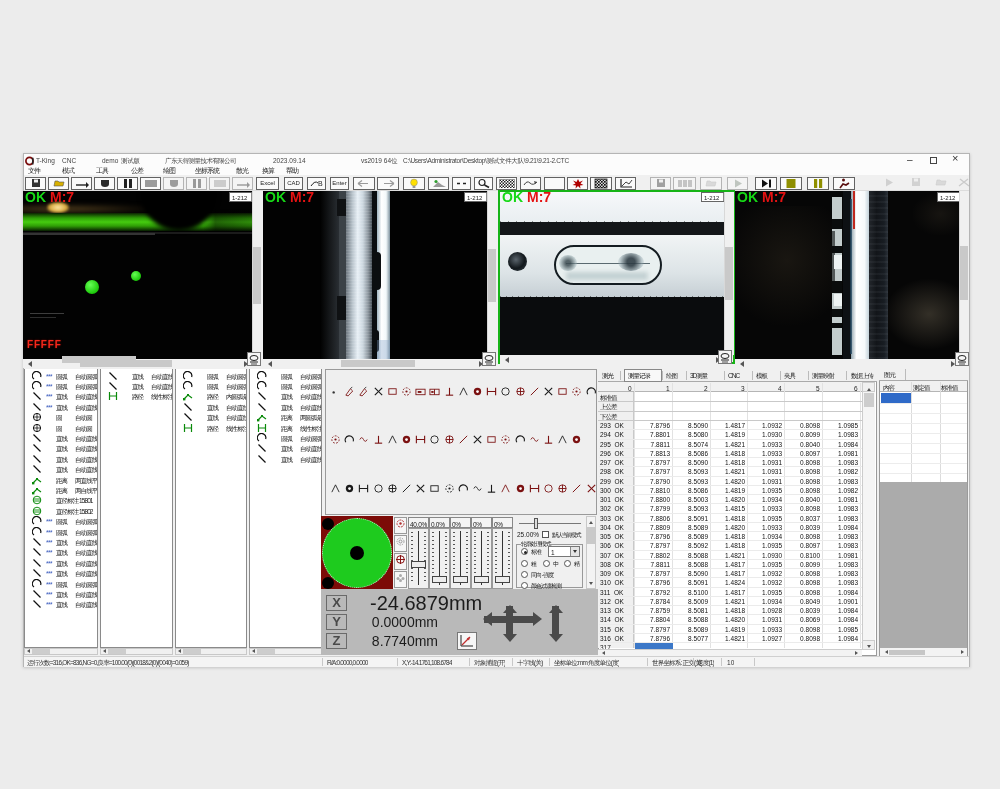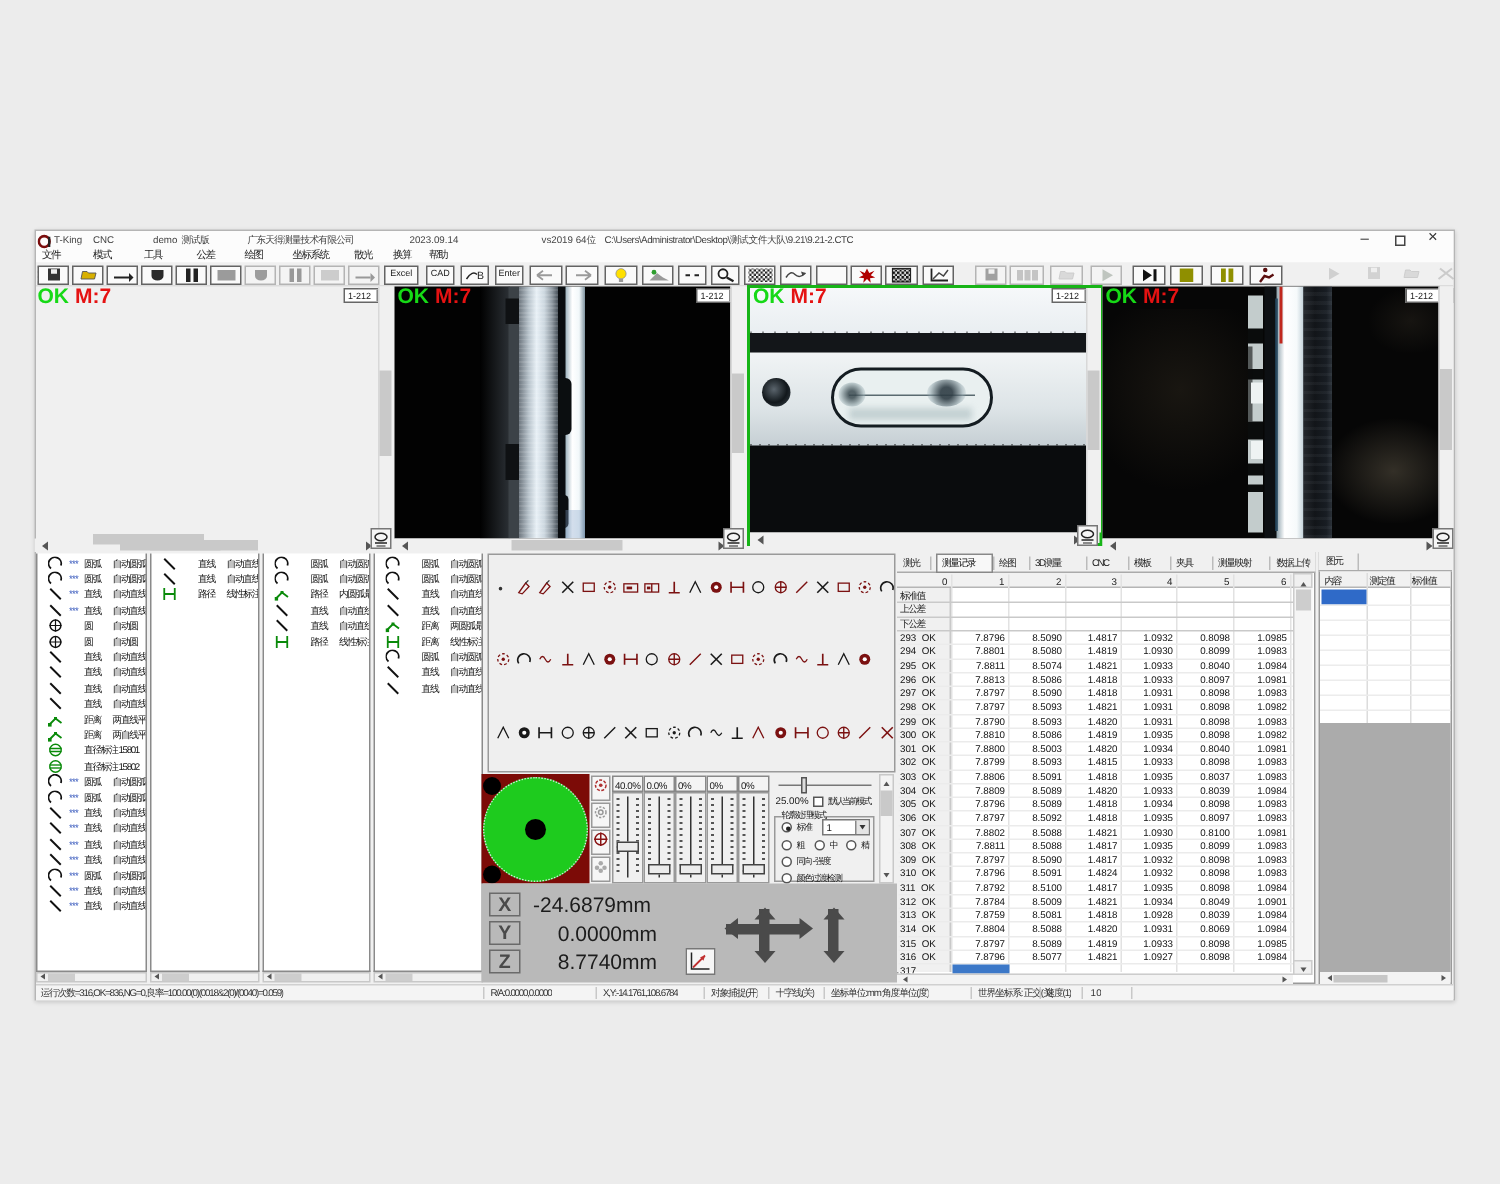--- a/index.html
+++ b/index.html
@@ -242,20 +242,34 @@
           <rect width="1.5" height="1.5" fill="#222"></rect>
           <rect x="1.5" y="1.5" width="1.5" height="1.5" fill="#222"></rect>
         </pattern>
         <pattern id="qrp" width="3" height="3" patternUnits="userSpaceOnUse">
           <rect width="3" height="3" fill="#ddd"></rect>
           <rect width="1.7" height="1.7" fill="#111"></rect>
           <rect x="1.7" y="1.7" width="1.3" height="1.3" fill="#111"></rect>
         </pattern>
       </defs>
     </svg>
+<div class="a" style="left:23px;top:191px;width:229px;height:168px;background:#020202;overflow:hidden">
+<div class="a" style="left:-5px;top:13px;width:130px;height:10px;background:radial-gradient(ellipse at 35% 50%,rgba(115,88,40,.7),rgba(60,45,20,.3) 60%,transparent 85%);filter:blur(2px)"></div>
+<div class="a" style="left:24px;top:11px;width:22px;height:11px;background:radial-gradient(ellipse,#ffe9a8,#d8a93e 55%,transparent 80%);filter:blur(1px)"></div>
+<div class="a" style="left:0;top:22px;width:229px;height:18px;background:linear-gradient(to bottom,#0b2202,#2f9e07 28%,#45cc10 50%,#2f9e06 72%,#071c01)"></div>
+<div class="a" style="left:118px;top:-34px;width:76px;height:74px;background:#000;border-radius:50%;filter:blur(2px)"></div>
+<div class="a" style="left:180px;top:18px;width:49px;height:25px;background:linear-gradient(90deg,rgba(0,0,0,0),rgba(0,0,0,.5) 25%,rgba(0,0,0,.3));"></div>
+<div class="a" style="left:0;top:41px;width:229px;height:1.5px;background:#1b1b1b"></div>
+<div class="a" style="left:0;top:42px;width:132px;height:1.5px;background:#343434;filter:blur(.4px)"></div>
+<div class="a" style="left:62px;top:89px;width:14px;height:14px;border-radius:50%;background:radial-gradient(circle at 38% 35%,#66ff55,#1cc90a 70%,#12a005)"></div>
+<div class="a" style="left:108px;top:80px;width:10px;height:10px;border-radius:50%;background:radial-gradient(circle at 38% 35%,#66ff55,#1cc90a 70%,#12a005)"></div>
+<div class="a" style="left:7px;top:122px;width:34px;height:1px;background:#3d3d3d"></div>
+<div class="a" style="left:7px;top:126px;width:26px;height:1px;background:#2e2e2e"></div>
+<div class="a" style="left:4px;top:148px;font-size:10px;font-weight:bold;color:#f5281b;letter-spacing:.8px;text-shadow:0 0 2px #7d0b05">FFFFF</div>
+</div>
 <div class="a tx" style="left:25px;top:191px;font-size:14px;font-weight:bold;color:#16d916;line-height:13px">OK</div>
 <div class="a tx" style="left:50px;top:191px;font-size:14px;font-weight:bold;color:#e51212;line-height:13px">M:7</div>
 <div class="a" style="left:229px;top:192px;width:32px;height:10px;background:#fff;border:1px solid #666">
       <div class="tx" style="position:absolute;left:2px;top:1px;font-size:6px;color:#222">1-212</div>
       <div style="position:absolute;right:0;top:0;width:9px;height:8px;background:#e4e4e4;border-left:1px solid #888">
         <div style="position:absolute;left:2px;top:3px;border:2px solid transparent;border-top:3px solid #333"></div>
       </div>
     </div>
 <div class="a" style="left:252px;top:191px;width:10px;height:168px;background:#f0f0f0;border-left:1px solid #d8d8d8"></div>
 <div class="a" style="left:253px;top:247px;width:8px;height:57px;background:#c9c9c9"></div>
@@ -1137,21 +1151,21 @@
 <div class="a" style="left:521px;top:582px;width:7px;height:7px;border:1px solid #555;border-radius:50%;background:#fff"></div>
 <div class="a tx" style="left:531px;top:582px;font-size:6px;letter-spacing:-1px">颜色过渡检测</div>
 <div class="a" style="left:586px;top:516px;width:10px;height:73px;background:#f3f3f3;border:1px solid #c8c8c8"></div>
 <div class="a" style="left:588.5px;top:519px;width:0;height:0;border:2.5px solid transparent;border-bottom:3.5px solid #555"></div>
 <div class="a" style="left:588.5px;top:582px;width:0;height:0;border:2.5px solid transparent;border-top:3.5px solid #555"></div>
 <div class="a" style="left:587px;top:527px;width:8px;height:17px;background:#c9c9c9"></div>
 <div class="a" style="left:321px;top:589px;width:279px;height:66px;background:#b9b9b9"></div>
 <div class="a" style="left:326px;top:595px;width:21px;height:16px;border:1.5px solid #6a6a6a">
       <div style="font-size:13px;font-weight:bold;color:#4a4a4a;text-align:center;line-height:13px">X</div>
     </div>
-<div class="a tx" style="left:354px;top:595px;font-size:14px;color:#1c1c1c;line-height:16px"><span style="display:inline-block;width:80px;text-align:right">-24.6879mm</span></div>
+<div class="a tx" style="left:370px;top:595px;font-size:20px;color:#1c1c1c;line-height:16px"><span style="display:inline-block;width:80px;text-align:right">-24.6879mm</span></div>
 <div class="a" style="left:326px;top:614px;width:21px;height:16px;border:1.5px solid #6a6a6a">
       <div style="font-size:13px;font-weight:bold;color:#4a4a4a;text-align:center;line-height:13px">Y</div>
     </div>
 <div class="a tx" style="left:358px;top:614px;font-size:14px;color:#1c1c1c;line-height:16px"><span style="display:inline-block;width:80px;text-align:right">0.0000mm</span></div>
 <div class="a" style="left:326px;top:633px;width:21px;height:16px;border:1.5px solid #6a6a6a">
       <div style="font-size:13px;font-weight:bold;color:#4a4a4a;text-align:center;line-height:13px">Z</div>
     </div>
 <div class="a tx" style="left:358px;top:633px;font-size:14px;color:#1c1c1c;line-height:16px"><span style="display:inline-block;width:80px;text-align:right">8.7740mm</span></div>
 <div class="a" style="left:457px;top:632px;width:20px;height:18px;background:#f6f6f6;border:1px solid #777">
       <svg width="18" height="16" viewBox="0 0 18 16">

